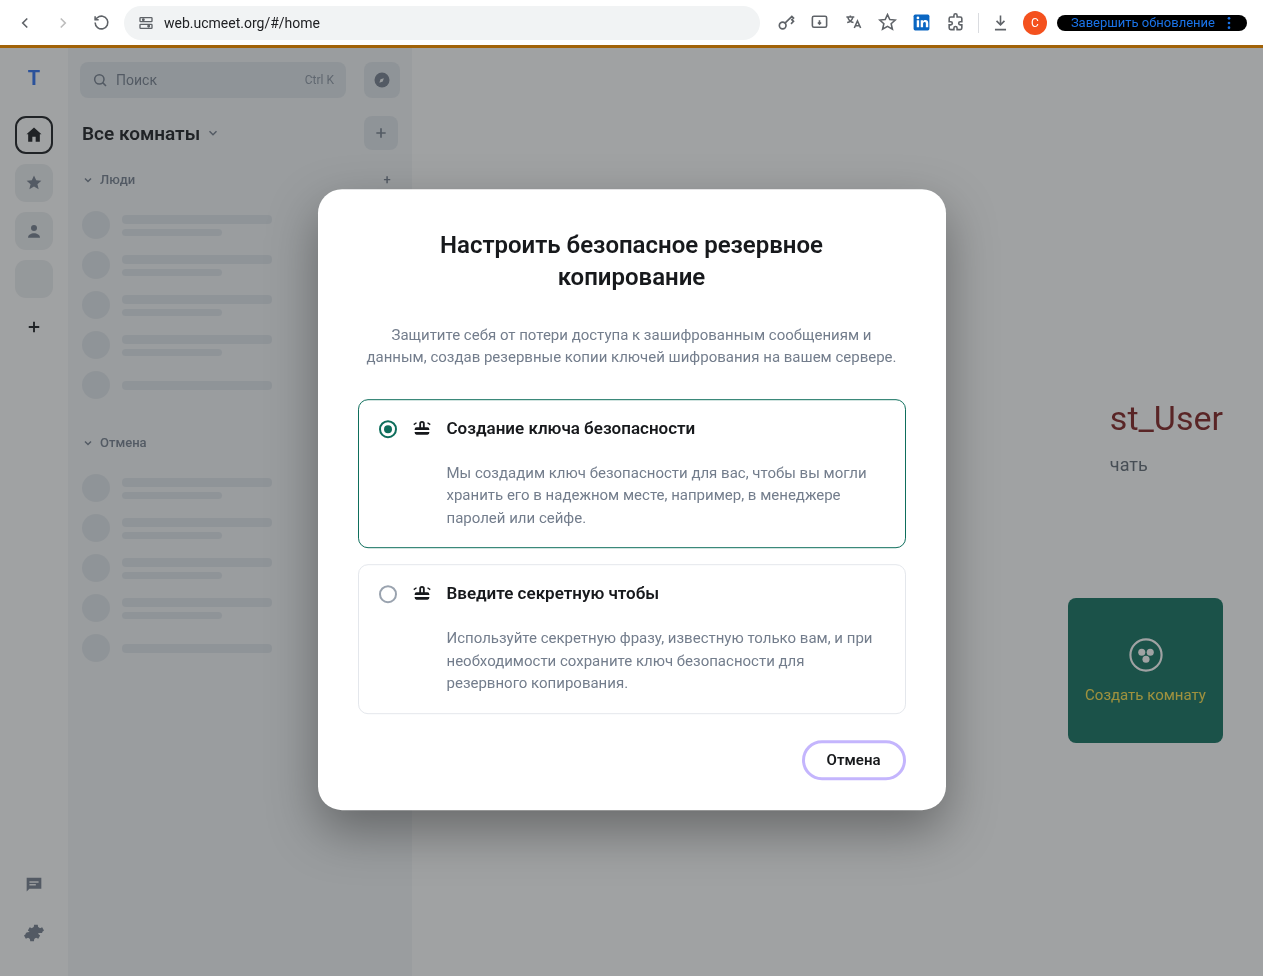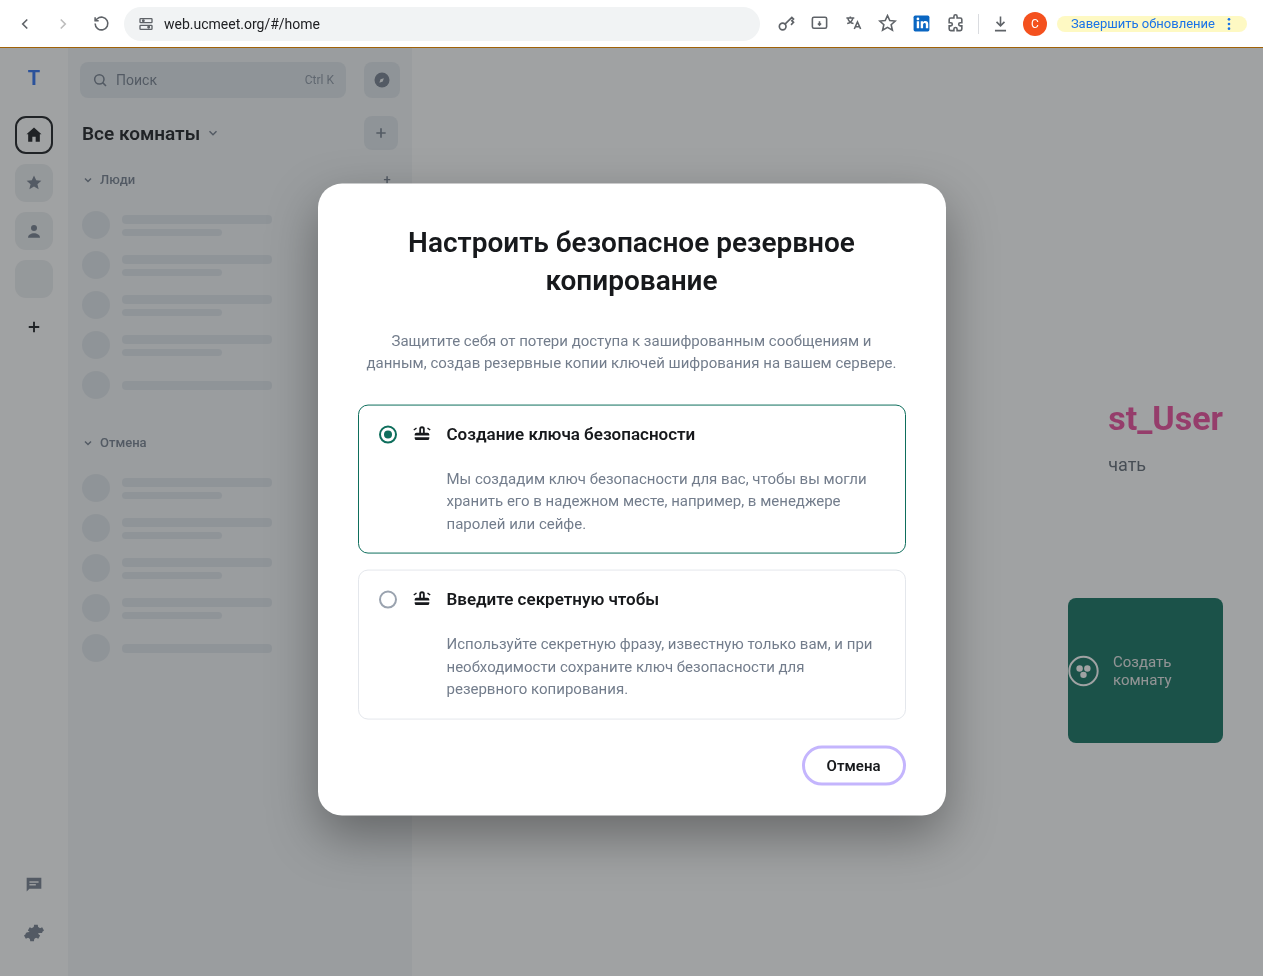--- a/index.html
+++ b/index.html
@@ -1,26 +1,26 @@
 <!DOCTYPE html>
 <html><head>
 <meta charset="utf-8">
 <style>
   * { box-sizing: border-box; margin: 0; padding: 0; font-family: -apple-system, BlinkMacSystemFont, "Segoe UI", Roboto, Arial, sans-serif; }
   html, body { width: 1263px; height: 976px; overflow: hidden; background: #fff; }
 
   
-  .browser-chrome { height: 48px; background: #fff; display: flex; align-items: center; padding: 0 10px; gap: 8px; border-bottom: 1px solid #a16207; }
+  .browser-chrome { height: 48px; background: #fff; display: flex; align-items: center; padding: 0 10px; gap: 8px; border-bottom: 3px solid #a16207; }
   .nav-btn { width: 30px; height: 30px; display: flex; align-items: center; justify-content: center; border-radius: 50%; color: #5f6368; cursor: pointer; }
   .nav-btn.disabled { color: #bdbdbd; }
   .url-bar { flex: 1; height: 34px; background: #f1f3f4; border-radius: 17px; display: flex; align-items: center; padding: 0 14px; gap: 10px; color: #202124; font-size: 14px; }
   .url-bar .left-icon { color: #5f6368; font-size: 14px; }
   .chrome-actions { display: flex; align-items: center; gap: 10px; padding: 0 6px; }
   .chrome-icon { width: 24px; height: 24px; display: flex; align-items: center; justify-content: center; color: #5f6368; }
-  .update-pill { height: 16px; background: #fef9c3; color: #1a73e8; border-radius: 16px; display: flex; align-items: center; padding: 0 10px 0 14px; gap: 6px; font-size: 13px; }
+  .update-pill { height: 16px; background: #000000; color: #1a73e8; border-radius: 16px; display: flex; align-items: center; padding: 0 10px 0 14px; gap: 6px; font-size: 13px; }
   .avatar-circle { width: 24px; height: 24px; border-radius: 50%; background: #f4511e; color: #fff; display: flex; align-items: center; justify-content: center; font-size: 12px; }
 
   
   .app { position: relative; width: 100%; height: calc(100% - 48px); background: #fff; display: flex; }
   .overlay { position: absolute; inset: 0; background: rgba(45,48,51,0.45); z-index: 30; }
 
   
   .rail { width: 68px; background: #fff; display: flex; flex-direction: column; align-items: center; padding-top: 18px; gap: 10px; }
   .rail-logo { font-weight: 700; color: #2a6ef0; font-size: 20px; }
   .rail-btn { width: 38px; height: 38px; border-radius: 11px; display: flex; align-items: center; justify-content: center; background: #eceef0; color: #737d8c; }
@@ -40,28 +40,28 @@
   .section-header { display: flex; align-items: center; gap: 6px; padding: 4px 2px; color: #737d8c; font-size: 13px; font-weight: 500; }
   .section-header .add-sm { margin-left: auto; color: #737d8c; width: 22px; text-align: center; }
   .skeleton-item { display: flex; align-items: center; gap: 12px; padding: 6px 2px; }
   .sk-avatar { width: 28px; height: 28px; border-radius: 50%; background: #e1e6eb; }
   .sk-lines { display: flex; flex-direction: column; gap: 5px; }
   .sk-line1 { width: 150px; height: 9px; border-radius: 4px; background: #e1e6eb; }
   .sk-line2 { width: 100px; height: 7px; border-radius: 4px; background: #e1e6eb; }
 
   
   .main { flex: 1; background: #fff; position: relative; display: flex; flex-direction: column; align-items: center; justify-content: flex-start; padding-top: 300px; }
-  .welcome-user { font-size: 34px; font-weight: 700; color: #ec4899; }
+  .welcome-user { font-size: 34px; font-weight: 400; color: #7f1d1d; }
   .welcome-sub { font-size: 18px; color: #5e6772; margin-top: 16px; }
-  .create-card { margin-top: 70px; width: 155px; height: 145px; background: #0e6e5c; border-radius: 8px; color: #e5e5e5; display: flex; flex-direction: row; align-items: center; justify-content: center; gap: 14px; font-size: 15px; }
+  .create-card { margin-top: 70px; width: 155px; height: 145px; background: #0e6e5c; border-radius: 8px; color: #fde047; display: flex; flex-direction: column; align-items: center; justify-content: center; gap: 14px; font-size: 15px; }
   .create-card svg { fill: #fff; }
 
   
   .modal { position: absolute; z-index: 40; left: 50%; top: 50%; transform: translate(-50%, -52%); width: 628px; background: #fff; border-radius: 24px; box-shadow: 0 20px 50px rgba(0,0,0,0.35); padding: 40px 40px 30px; display: flex; flex-direction: column; }
-  .modal-title { font-size: 28px; font-weight: 600; text-align: center; color: #17191c; line-height: 1.35; padding: 0 20px; }
+  .modal-title { font-size: 24px; font-weight: 600; text-align: center; color: #17191c; line-height: 1.35; padding: 0 20px; }
   .modal-desc { text-align: center; color: #737d8c; font-size: 15px; line-height: 1.5; margin-top: 30px; padding: 0 4px; }
   .options { margin-top: 30px; display: flex; flex-direction: column; gap: 16px; }
   .option { border: 1px solid #e4e7ec; border-radius: 10px; padding: 18px 20px; display: flex; gap: 14px; cursor: pointer; }
   .option.selected { border-color: #0e6e5c; }
   .radio { width: 18px; height: 18px; border-radius: 50%; border: 2px solid #9aa3af; flex-shrink: 0; margin-top: 2px; position: relative; }
   .option.selected .radio { border-color: #0e6e5c; }
   .option.selected .radio::after { content: ""; position: absolute; inset: 3px; border-radius: 50%; background: #0e6e5c; }
   .opt-icon { flex-shrink: 0; margin-top: 0; }
   .opt-body { display: flex; flex-direction: column; gap: 24px; }
   .opt-title { font-size: 17px; font-weight: 600; color: #17191c; }

